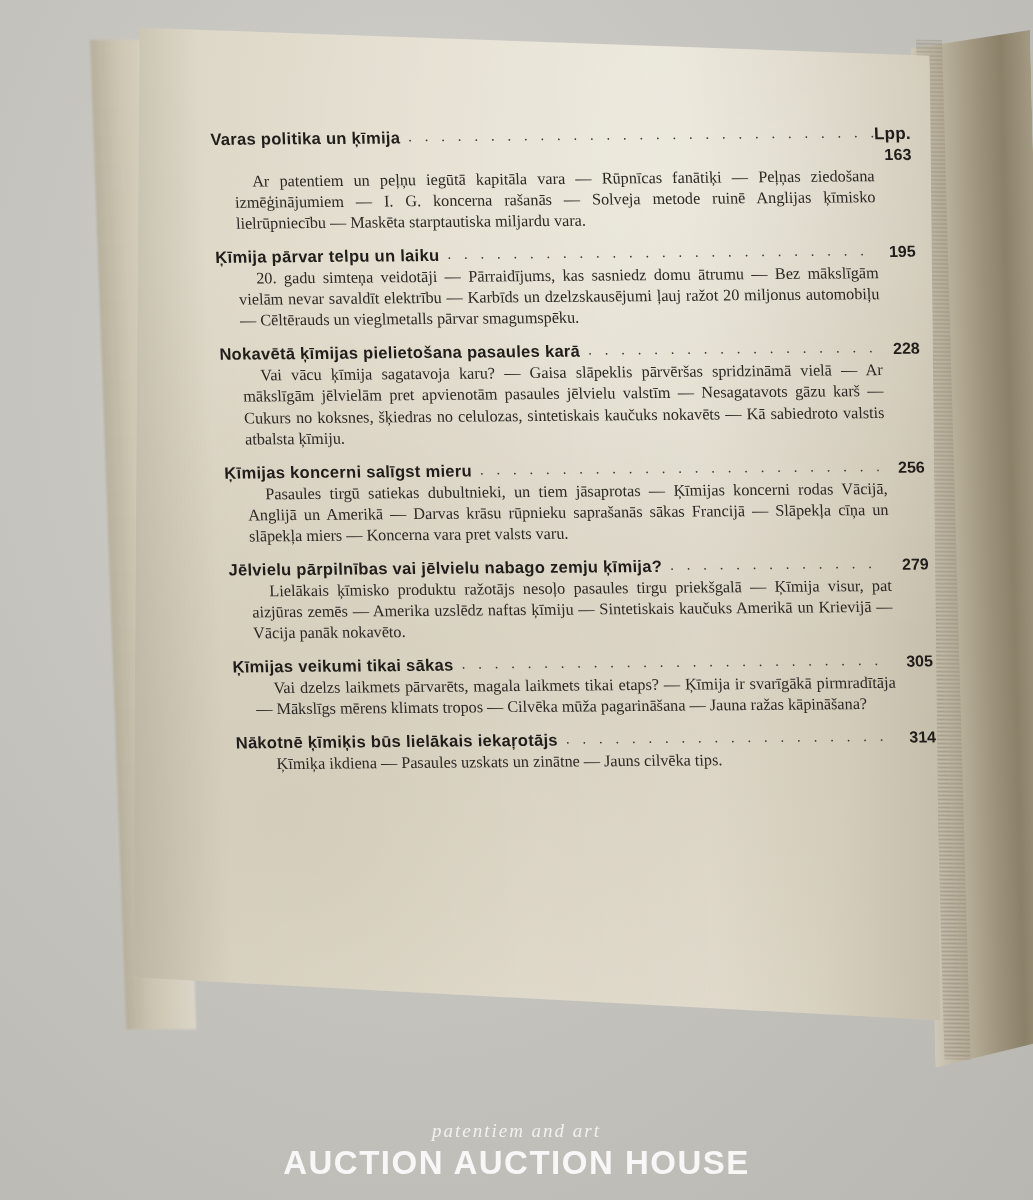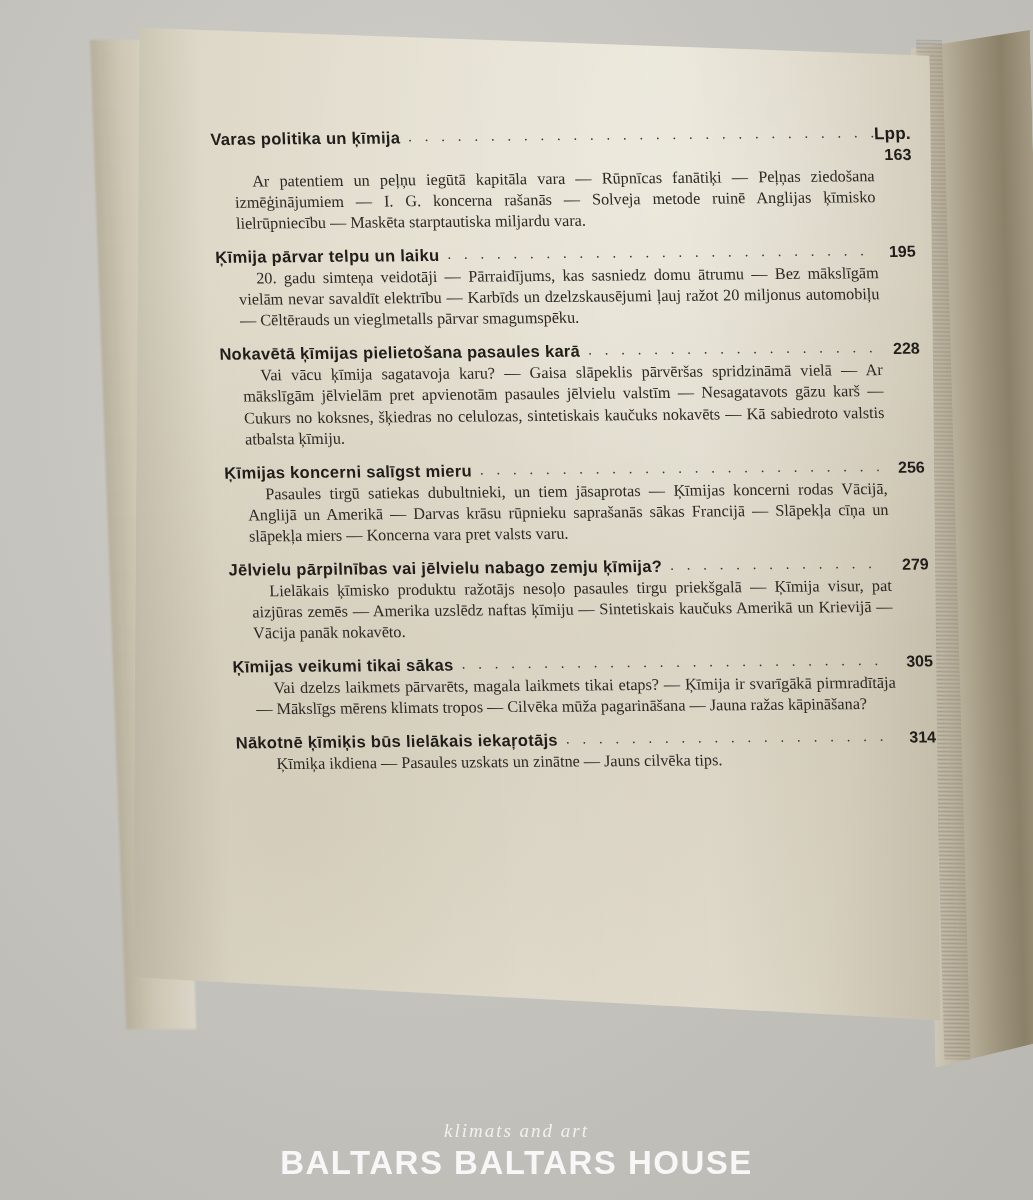--- a/index.html
+++ b/index.html
@@ -283,15 +283,15 @@
         <span class="dots">. . . . . . . . . . . . . . . . . . . . . . . . . . . . . . . .</span>
         <span class="pageno">314</span>
       </div>
       <div class="desc first-indent">Ķīmiķa ikdiena — Pasaules uzskats un zinātne — Jauns cilvēka tips.</div>
     </div>
 
   </div>
 </div>
 
 <div class="watermark">
-  <span class="wm-small">klimats and art</span>
-  <span class="wm-big">BALTARS BALTARS HOUSE</span>
+  <span class="wm-small">patentiem and art</span>
+  <span class="wm-big">AUCTION AUCTION HOUSE</span>
 </div>
 
 </body></html>

